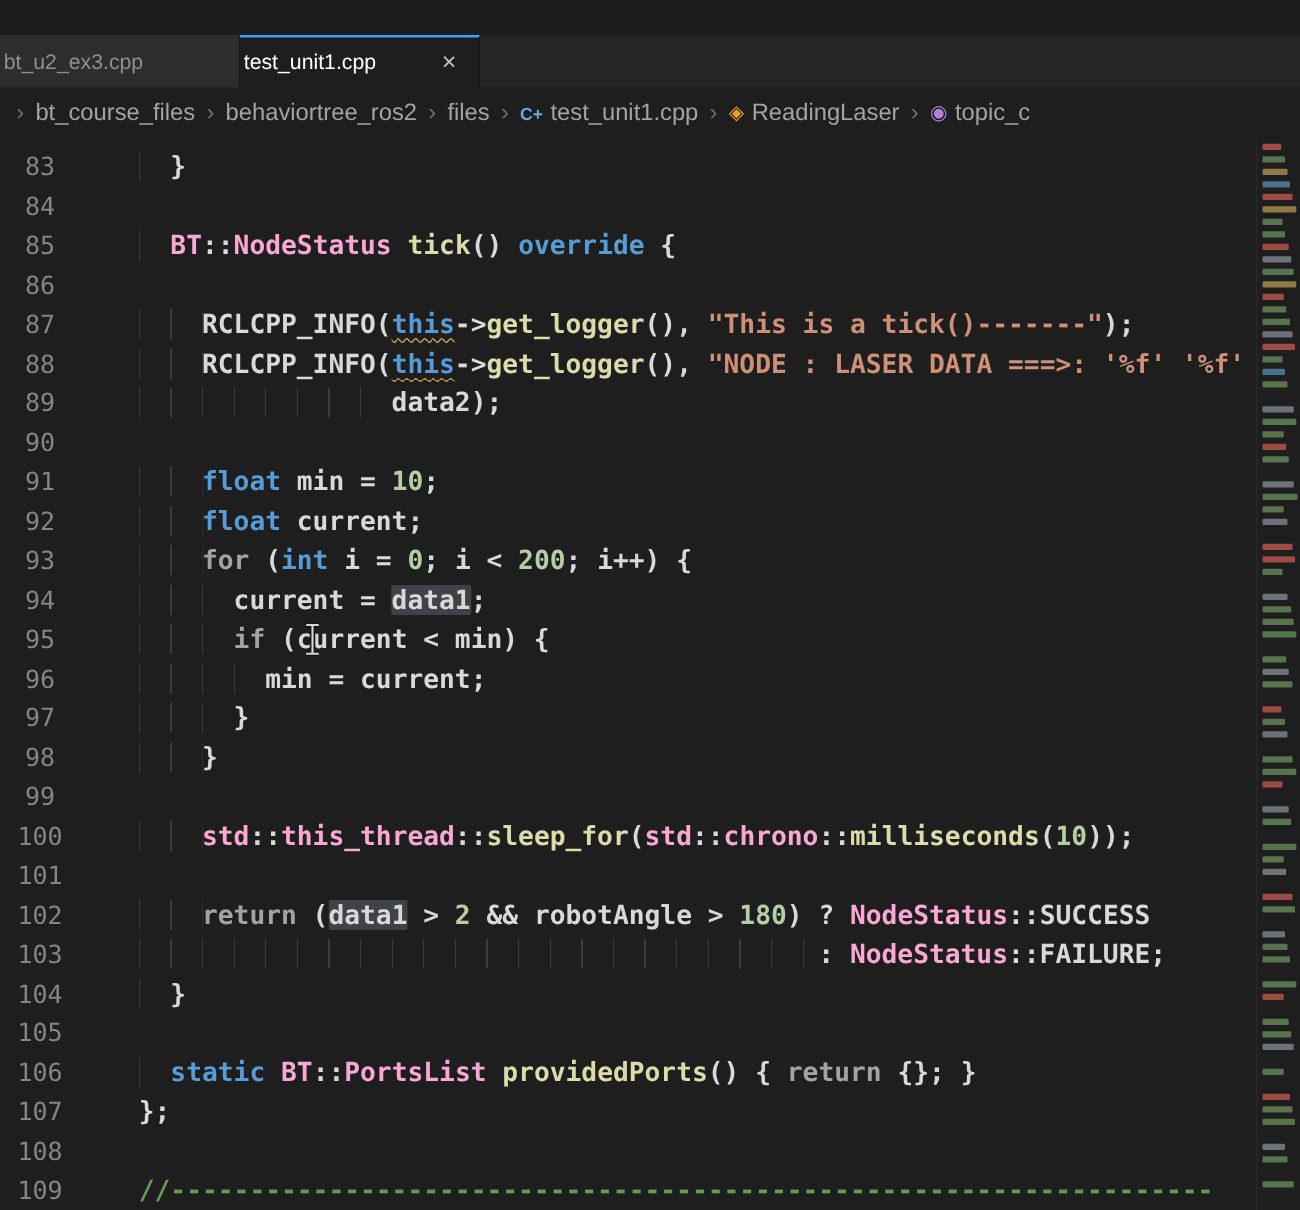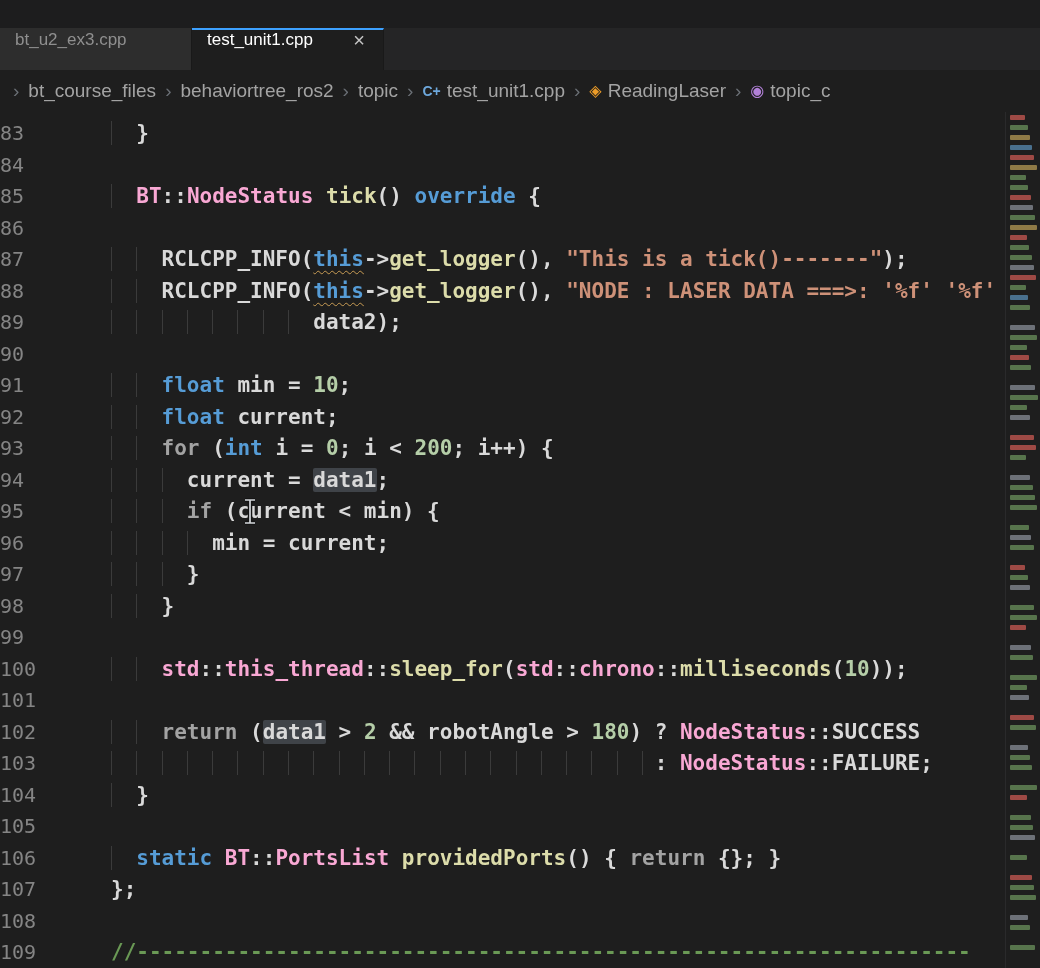--- a/index.html
+++ b/index.html
@@ -2,42 +2,42 @@
 <html><head>
 <meta charset="utf-8">
 <style>
   *{margin:0;padding:0;box-sizing:border-box}
   html,body{width:1040px;height:968px;overflow:hidden;background:#1e1e1e}
   body{font-family:"Liberation Sans",sans-serif;position:relative}
 
   .titlebar{height:28px;background:#1d1d1e}
 
   .tabbar{height:42px;background:#252526;display:flex;align-items:stretch}
-  .tab{display:flex;padding:0 18px 0 15px;background:#2d2d2d;
+  .tab{display:flex;align-items:center;padding:0 18px 0 3px;background:#2d2d2d;
        color:#8f8f8f;font-size:17px;border-right:1px solid #191919;
        border-top:2.5px solid transparent;min-width:192px;cursor:pointer}
   .tab.active{background:#1e1e1e;color:#ffffff;border-top-color:#3da1ff}
   .tab-label{white-space:nowrap}
   .tab-close{margin-left:auto;padding-left:18px;color:#c5c5c5;font-size:20px;line-height:1}
 
   .breadcrumbs{height:42px;display:flex;align-items:center;background:#1e1e1e;
        color:#a3a3a3;font-size:19px;white-space:nowrap;overflow:hidden;padding-left:4px}
   .bc-sep{color:#6a6f75;margin:0 9px;font-size:19px}
   .bc-item{display:inline-flex;align-items:center;gap:6px;cursor:pointer}
   .bc-icon{font-size:15px;line-height:1}
   .cpp-file-icon{color:#6ea8dc;font-weight:700;font-size:14px}
   .class-icon{color:#ee9d28;font-size:16px}
   .method-icon{color:#b180d7;font-size:16px}
 
   .editor{position:absolute;top:112px;left:0;right:0;bottom:0;overflow:hidden;background:#1e1e1e}
   .code-lines{position:absolute;top:6px;left:0;right:35px;bottom:0;
        font-family:"DejaVu Sans Mono",monospace;font-size:21px;font-weight:600;
        line-height:31.5px;white-space:pre;overflow:hidden}
   .line{height:31.5px;display:flex}
-  .ln{flex:0 0 64px;width:64px;text-align:left;color:#858585;font-size:20px;
+  .ln{flex:0 0 64px;width:64px;text-align:center;color:#858585;font-size:20px;
       font-weight:400;line-height:31.5px}
   .lc{padding-left:47px;flex:1;overflow:hidden}
   .ws{background-image:repeating-linear-gradient(90deg,#3b3b3b 0,#3b3b3b 1px,transparent 1px,transparent 2ch)}
 
   .tk-d{color:#d9d9d9}
   .tk-k{color:#a3a3a3}
   .tk-b{color:#569cd6}
   .tk-t{color:#f9a8d4}
   .tk-f{color:#dcdcaa}
   .tk-s{color:#ce9178}
@@ -70,21 +70,21 @@
       <span class="bc-sep">›</span>
       <span class="bc-item">
         <span>bt_course_files</span>
       </span>
       <span class="bc-sep">›</span>
       <span class="bc-item">
         <span>behaviortree_ros2</span>
       </span>
       <span class="bc-sep">›</span>
       <span class="bc-item">
-        <span>topic</span>
+        <span>files</span>
       </span>
       <span class="bc-sep">›</span>
       <span class="bc-item">
         <span class="bc-icon cpp-file-icon">C+</span>
         <span>test_unit1.cpp</span>
       </span>
       <span class="bc-sep">›</span>
       <span class="bc-item">
         <span class="bc-icon class-icon">◈</span>
         <span>ReadingLaser</span>

